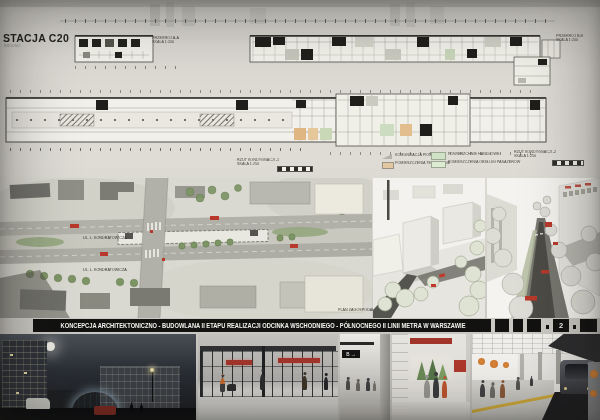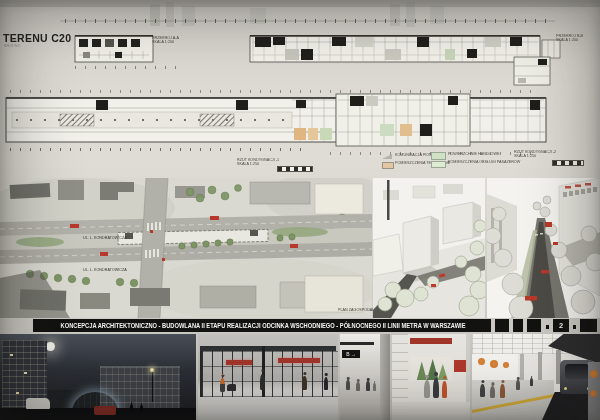--- a/index.html
+++ b/index.html
@@ -33,21 +33,21 @@
     <div class="abs" style="left:0;top:0;width:600px;height:7px;background:rgba(116,114,108,.28);"></div>
     <div class="abs" style="left:150px;top:4px;width:10px;height:22px;background:rgba(125,130,125,.22);"></div>
     <div class="abs" style="left:166px;top:2px;width:8px;height:25px;background:rgba(125,130,125,.18);"></div>
     <div class="abs" style="left:182px;top:6px;width:13px;height:20px;background:rgba(125,130,125,.15);"></div>
     <div class="abs" style="left:250px;top:8px;width:16px;height:16px;background:rgba(125,130,125,.12);"></div>
     <div class="abs" style="left:390px;top:4px;width:10px;height:22px;background:rgba(125,130,125,.18);"></div>
     <div class="abs" style="left:406px;top:2px;width:9px;height:25px;background:rgba(125,130,125,.15);"></div>
     <div class="abs" style="left:430px;top:6px;width:14px;height:18px;background:rgba(125,130,125,.12);"></div>
   </div>
 
-  <div class="abs" style="left:3px;top:32px;font-size:10.5px;font-weight:bold;letter-spacing:.3px;color:#22221f;">TERENU C20</div>
+  <div class="abs" style="left:3px;top:32px;font-size:10.5px;font-weight:bold;letter-spacing:.3px;color:#22221f;">STACJA C20</div>
   <div class="t" style="left:4px;top:44px;color:#96938a;">BRÓDNO</div>
 
   <svg class="abs" style="left:55px;top:16px;" width="510" height="56" viewBox="0 0 510 56">
     <defs>
       <pattern id="tickA" width="10" height="5" patternUnits="userSpaceOnUse">
         <rect x="0" y="0" width="1" height="5" fill="#3c3b36"></rect>
       </pattern>
       <pattern id="roomsA" width="11" height="13" patternUnits="userSpaceOnUse">
         <rect width="11" height="13" fill="none" stroke="#9a9990" stroke-width="0.45"></rect>
       </pattern>

